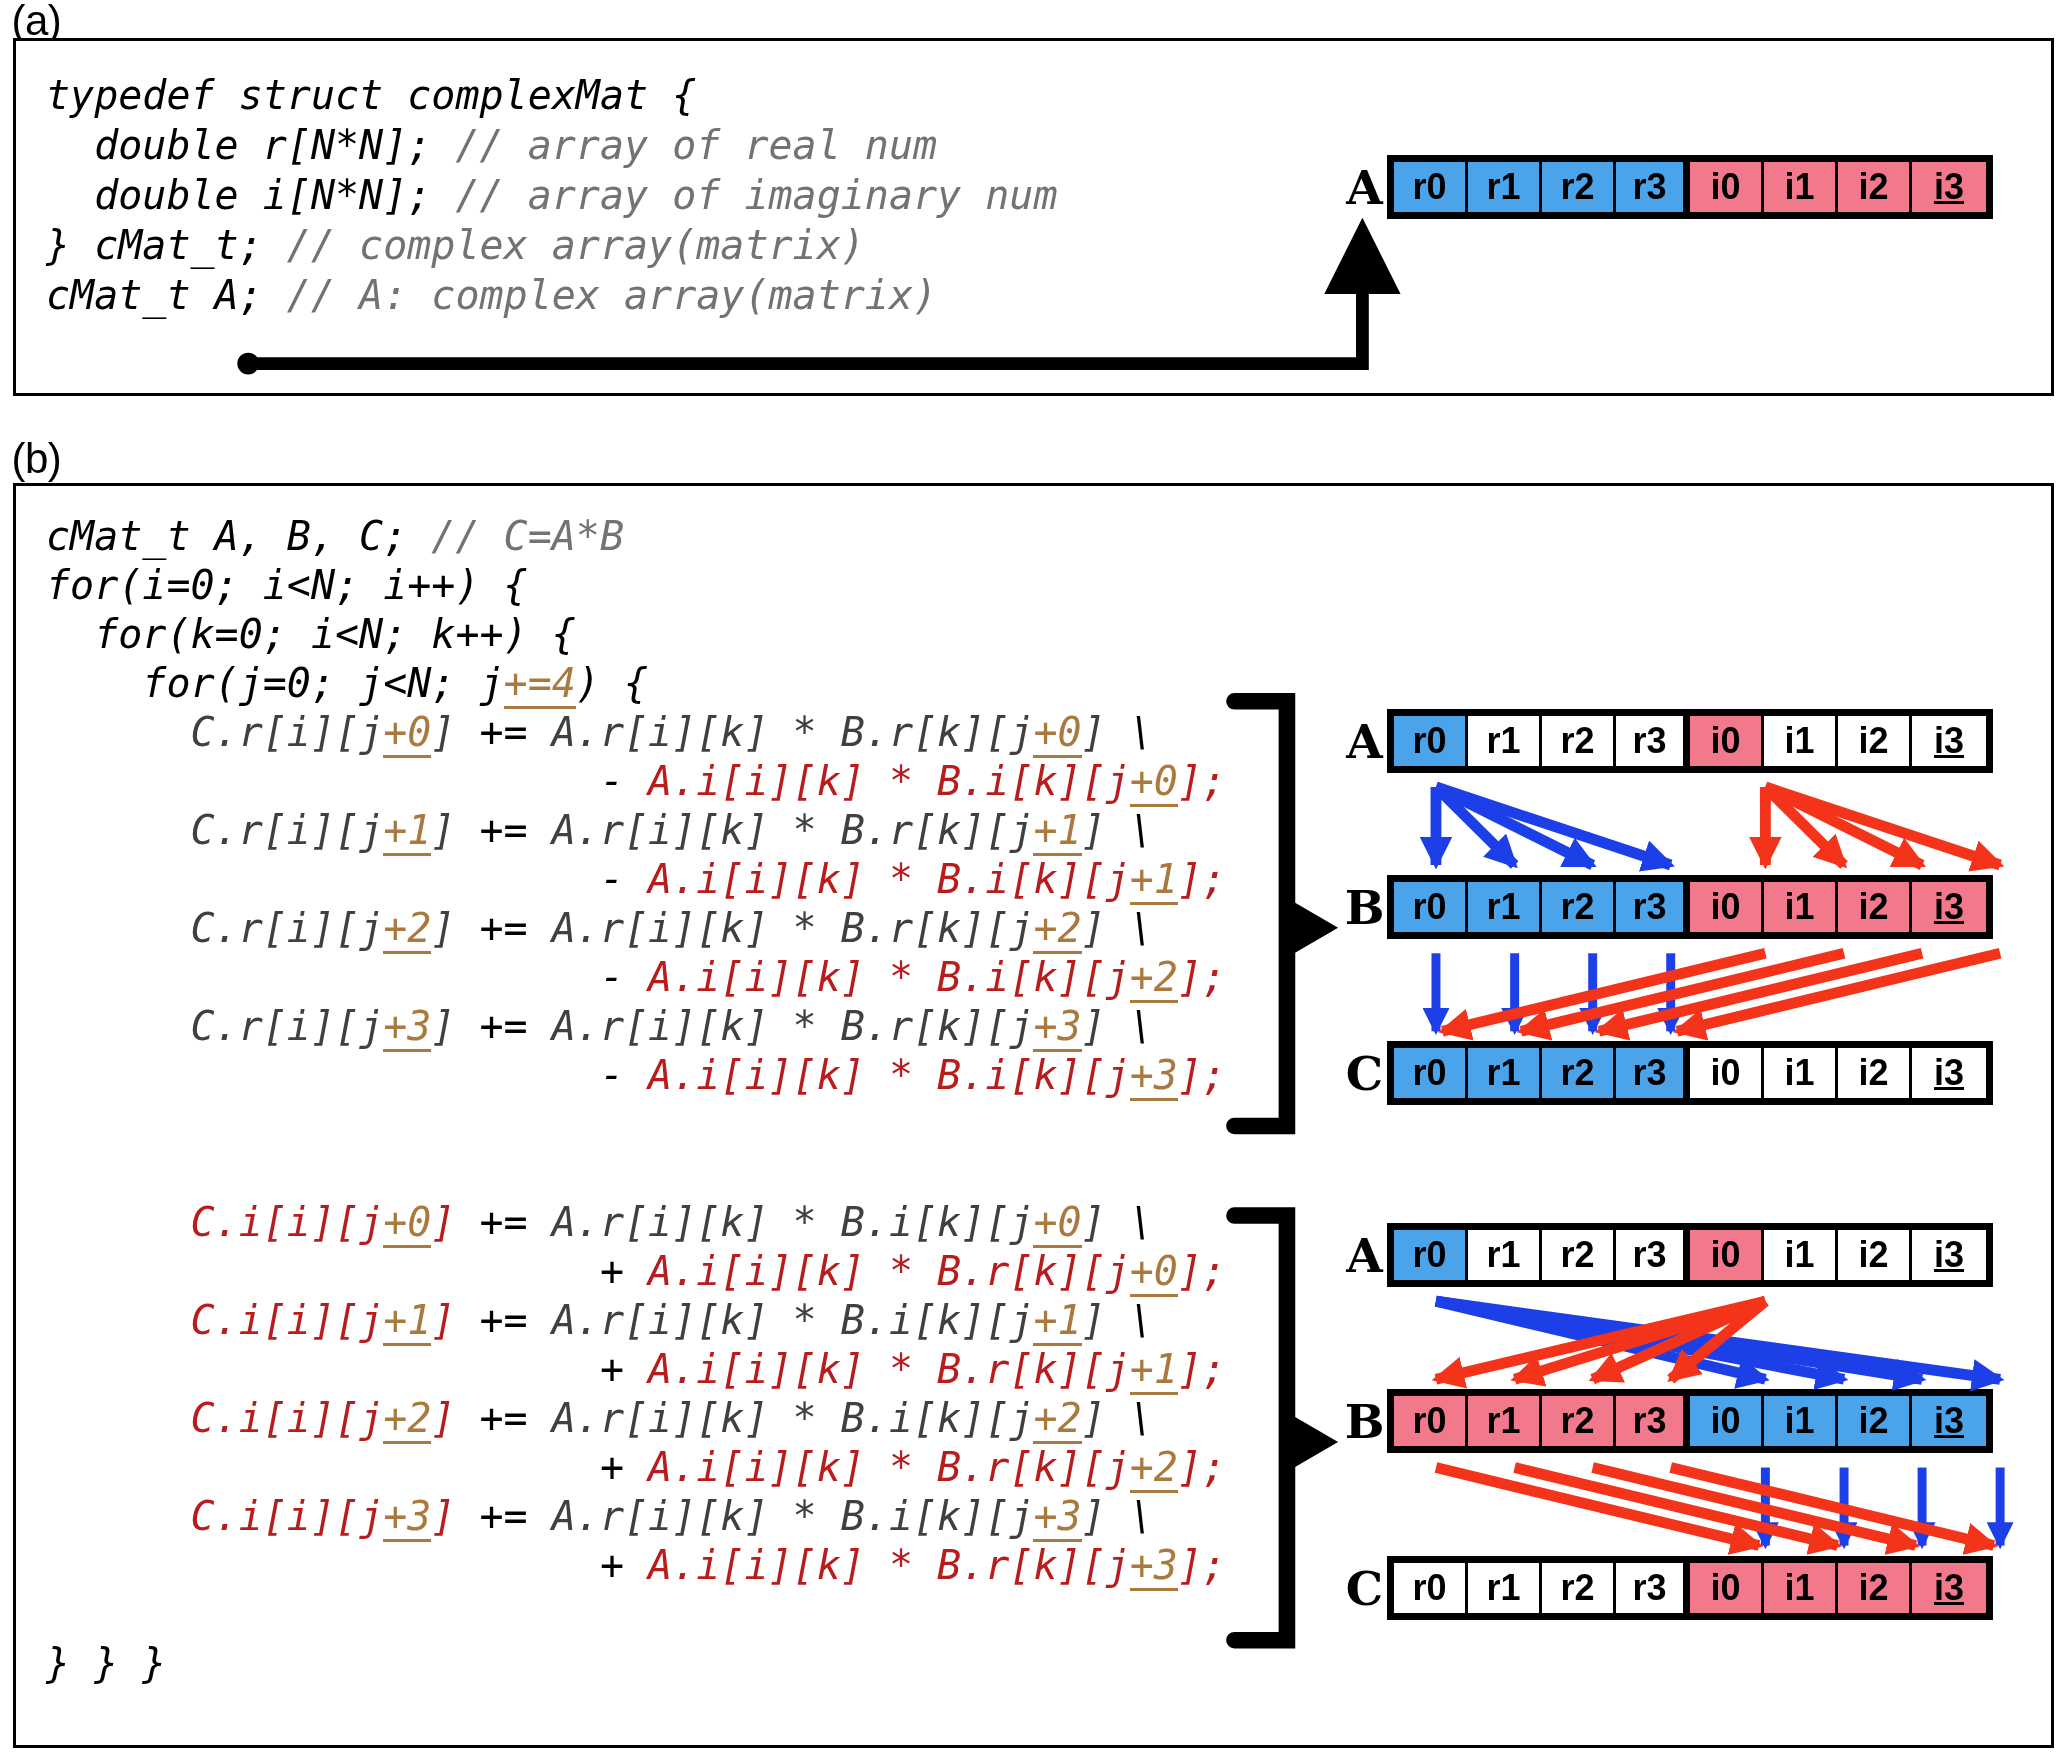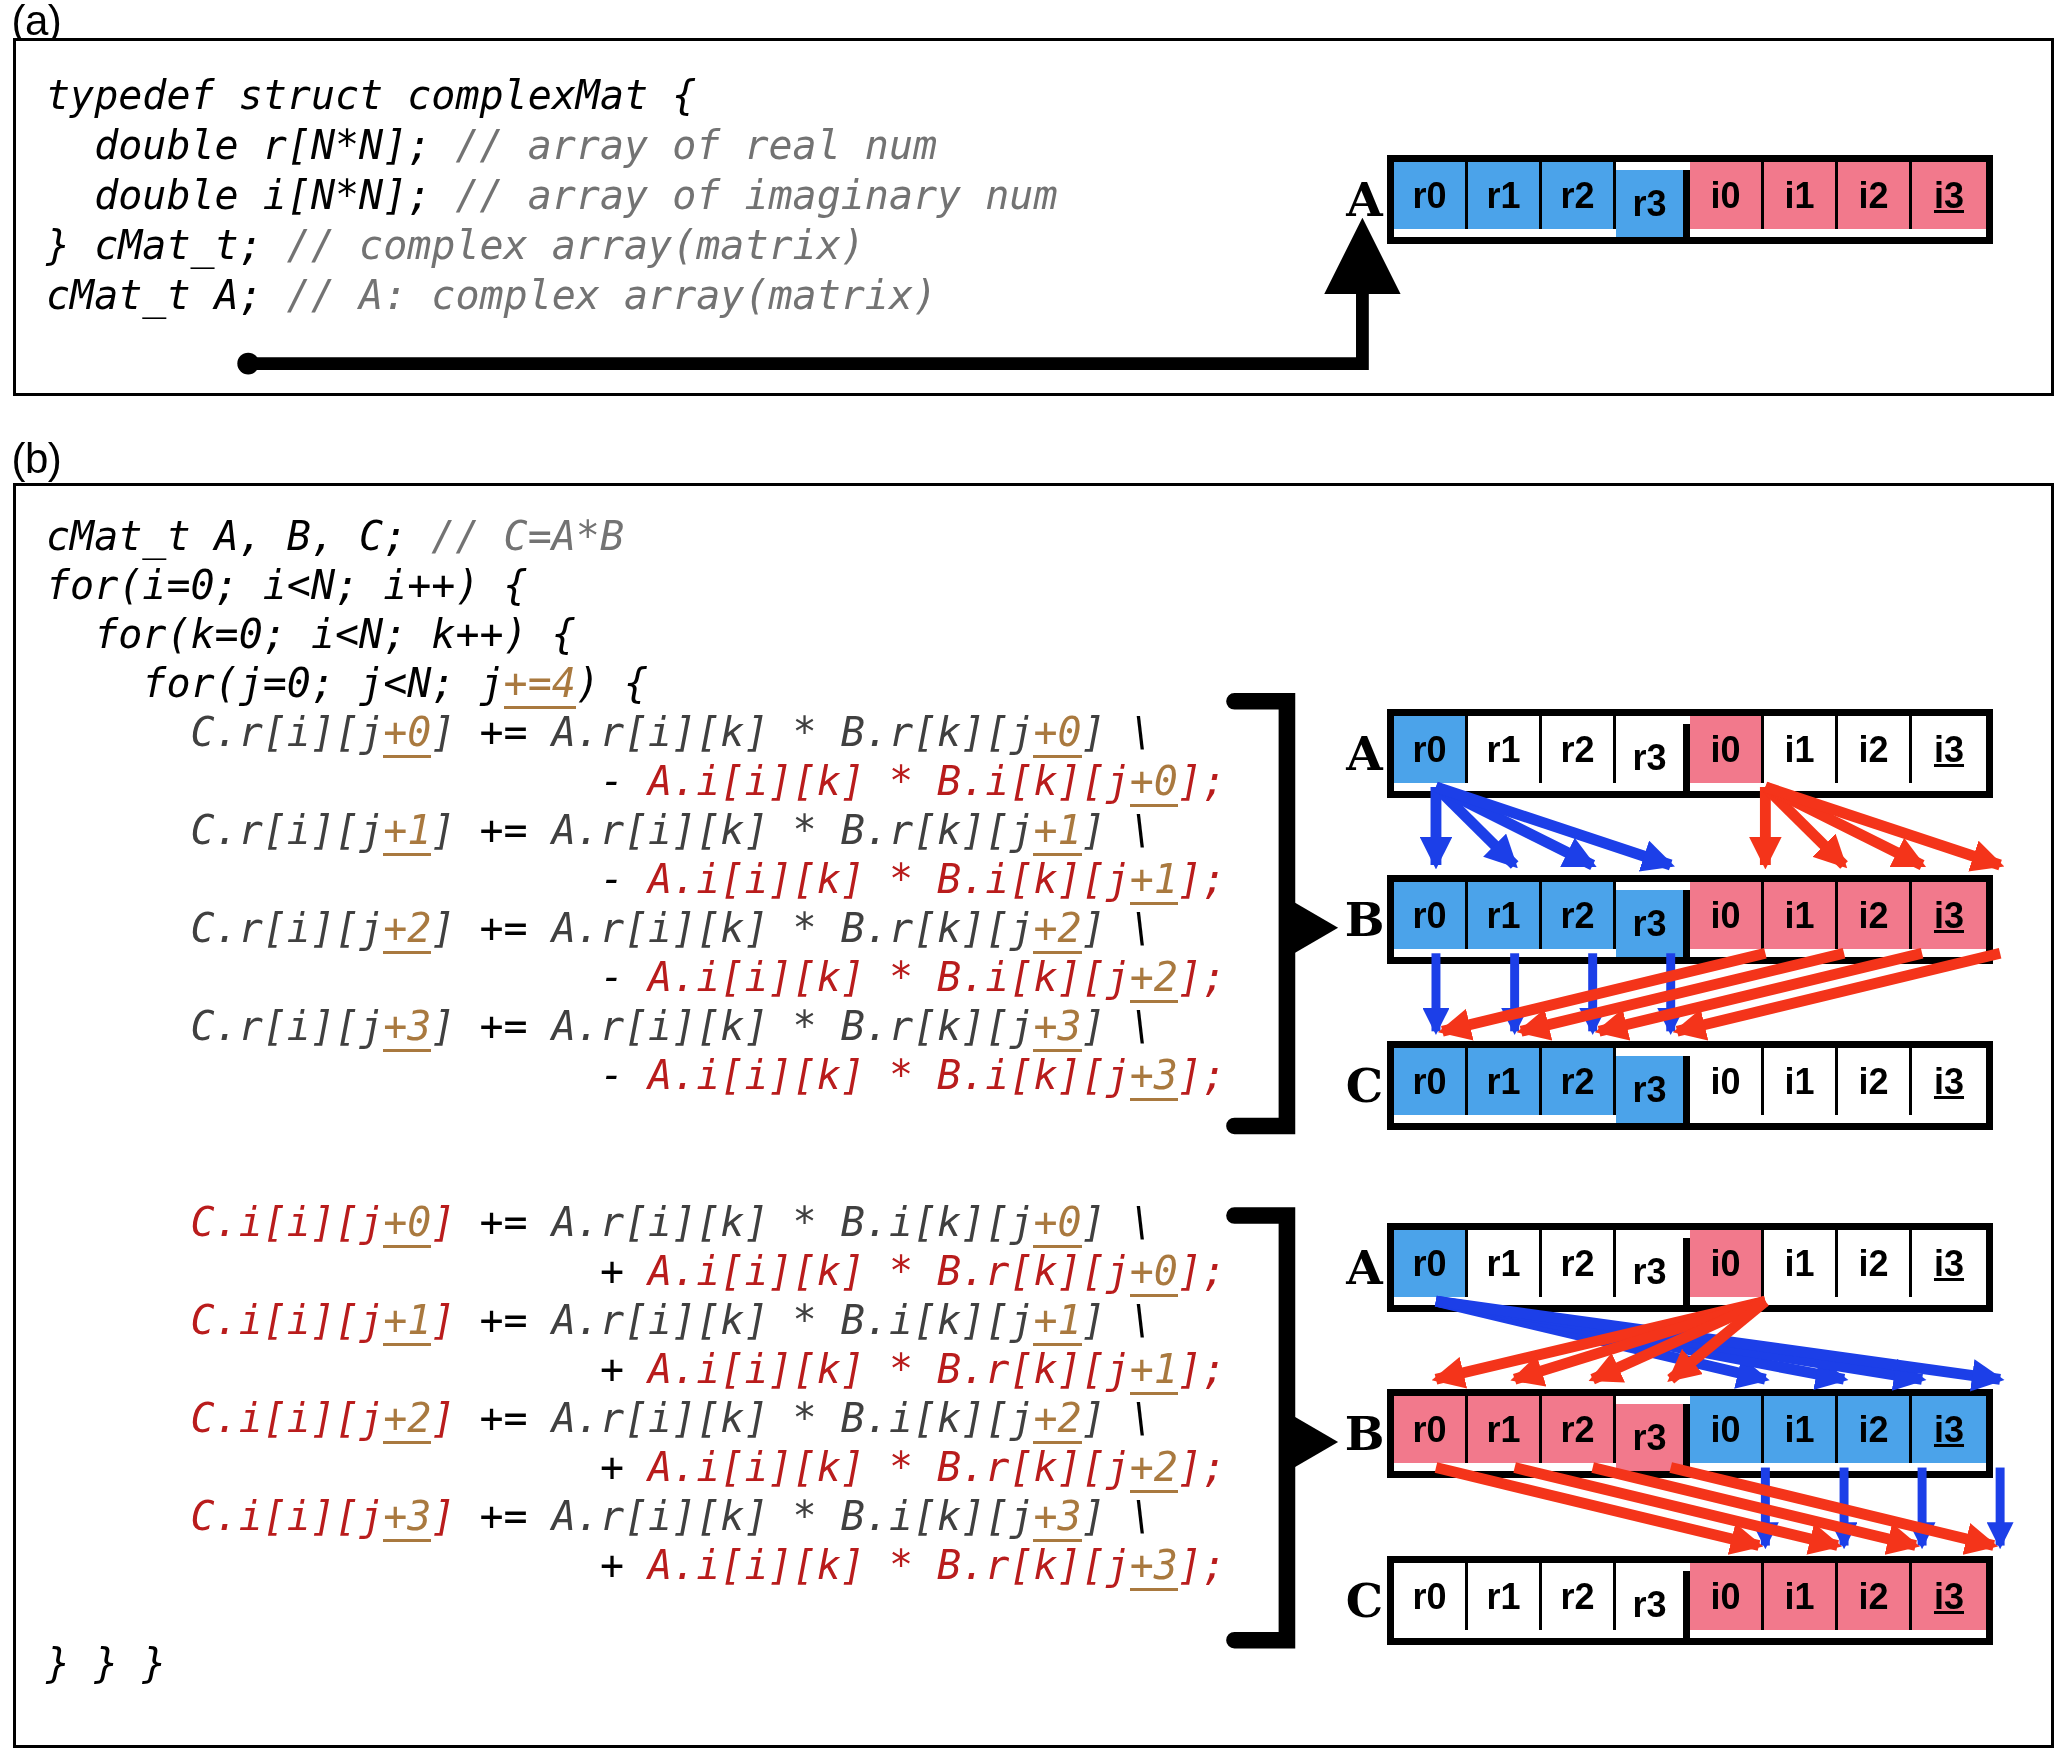--- a/index.html
+++ b/index.html
@@ -13,25 +13,25 @@
   .code{position:absolute;font-family:"DejaVu Sans Mono",monospace;white-space:pre;color:#000;font-style:italic;}
   .cm{color:#737373;}
   .blu{color:#404040;}
   .red{color:#b91c1c;}
   .brn{color:#a9793f;border-bottom:3.2px solid #a9793f;}
 
   
   .arr{position:absolute;display:flex;align-items:center;}
   .arr-name{font-family:"DejaVu Serif",serif;font-weight:bold;font-size:47px;color:#000;width:45px;text-align:center;line-height:1;}
   .arr-boxes{display:flex;border:7px solid #000;background:#fff;box-sizing:border-box;}
-  .cell{width:74px;height:67px;display:flex;align-items:center;justify-content:center;
+  .cell{width:74px;height:50px;display:flex;align-items:center;justify-content:center;
         font-family:"Liberation Sans",sans-serif;font-weight:bold;font-size:36px;color:#000;
         border-right:3.2px solid #000;box-sizing:border-box;}
   .cell:last-child{border-right:none;text-decoration:underline;}
-  .cell.sep{border-right:7px solid #000;margin-top:8px;}
+  .cell.sep{border-right:7px solid #000;}
   .cell.blue{background:#4ba3ea;}
   .cell.pink{color:#000;background:#f2798c;}
   .cell.white{background:#fff;}
 
   svg.overlay{position:absolute;left:0;top:0;pointer-events:none;overflow:visible;}
 </style>
 </head>
 <body>
 
 <div class="fig">

